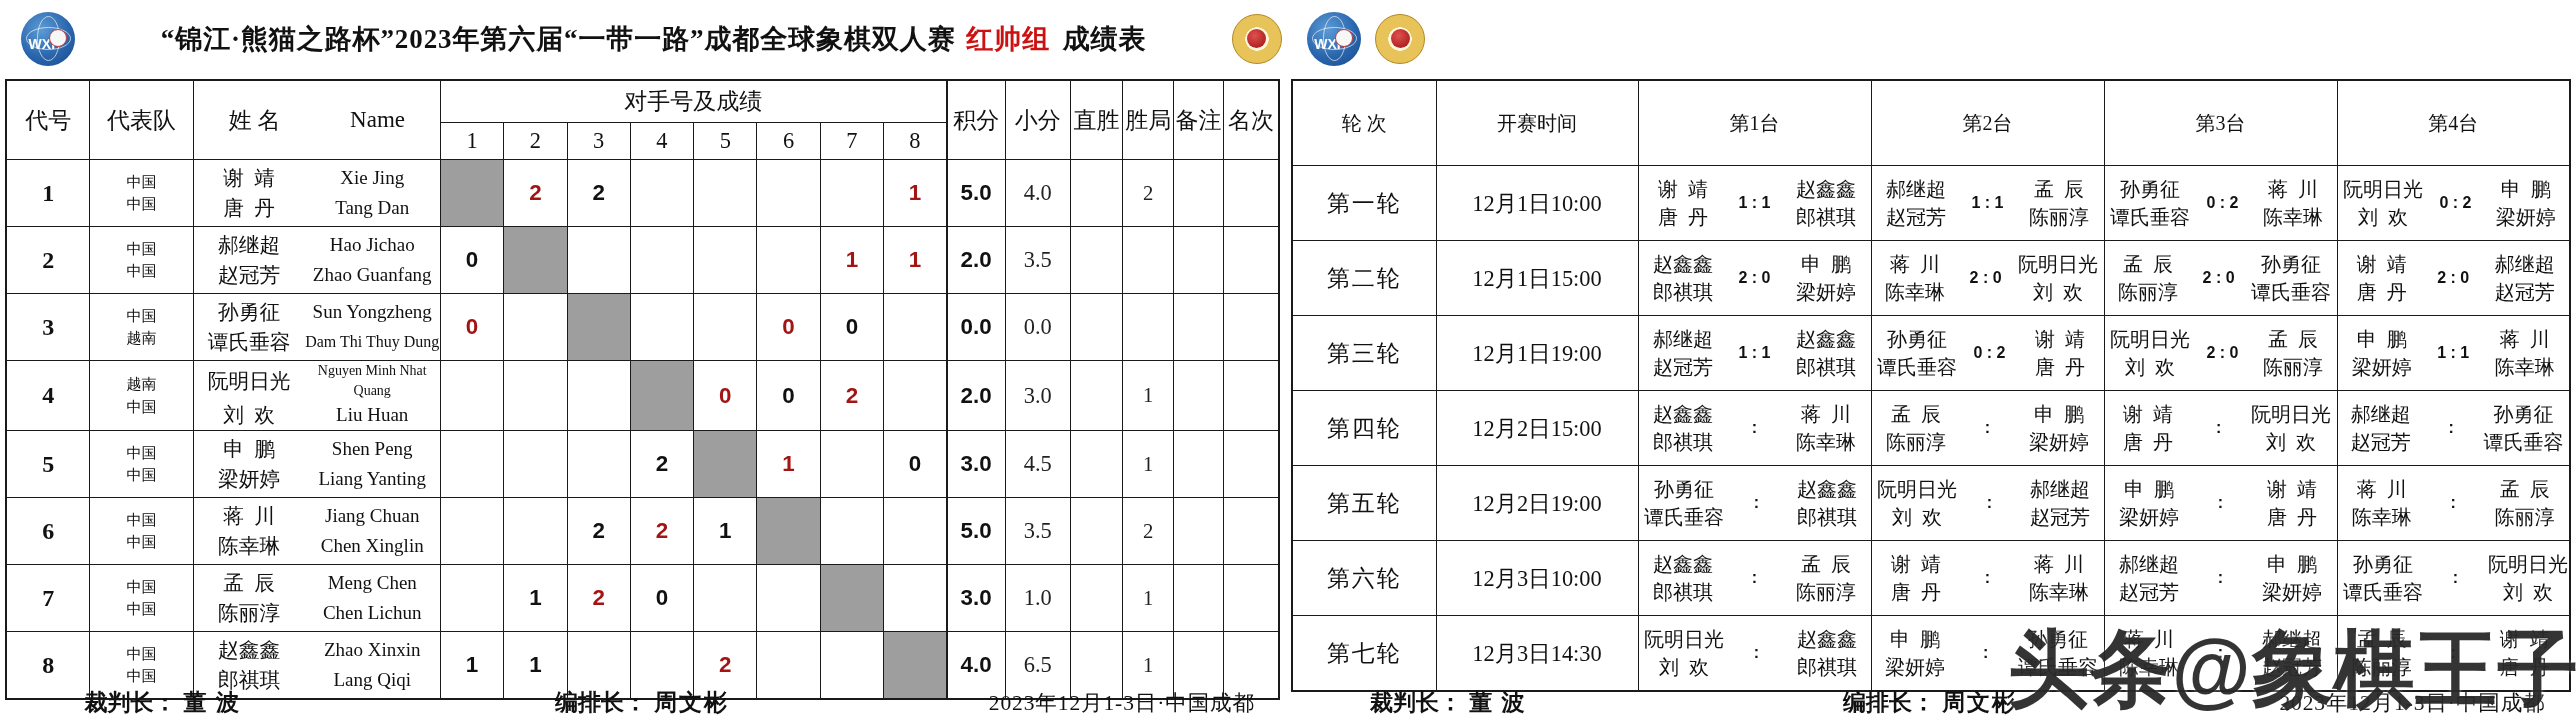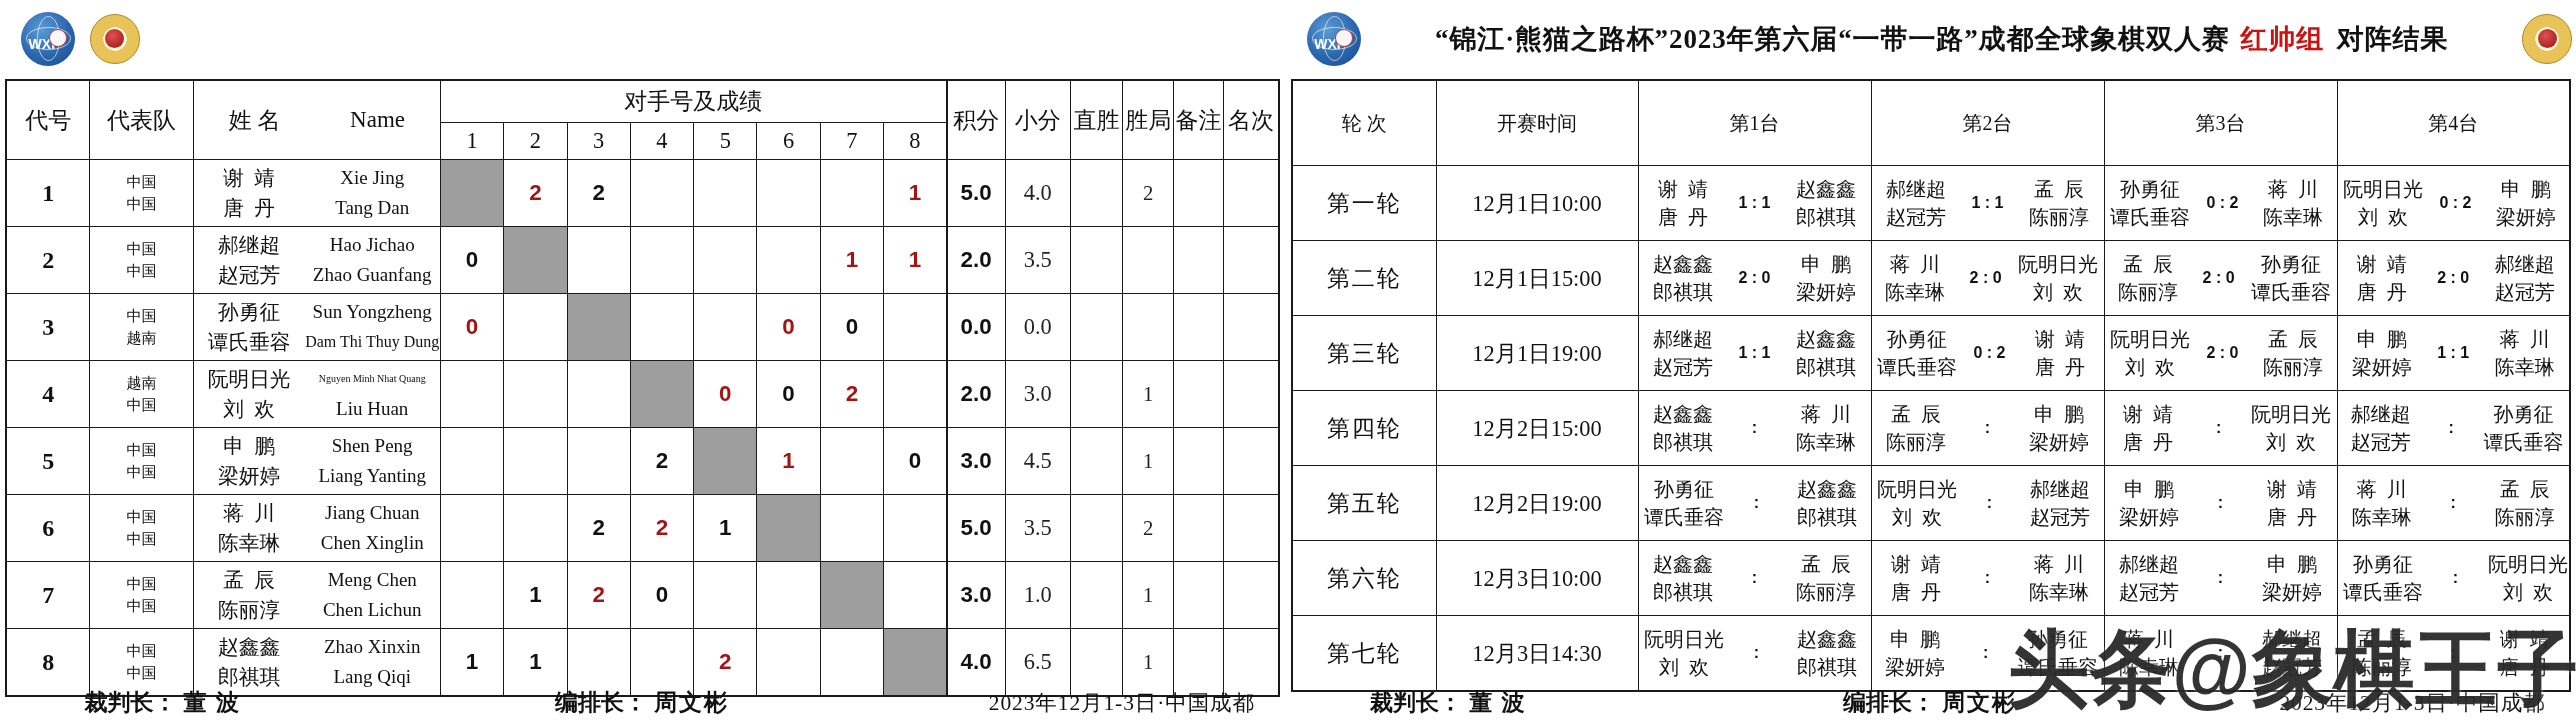--- a/index.html
+++ b/index.html
@@ -48,21 +48,21 @@
   #left-sheet thead tr.tier2 th{height:36px;font-size:22.4px;}
   #left-sheet tbody td{height:66px;}
   .name-head{display:flex;justify-content:space-around;align-items:center;}
   .code-cell{font-weight:bold;font-size:24px;}
   .team-cell div{font-size:15px;line-height:1.5;}
   .name-cell{padding:1.8px 0;}
   .name-line{display:flex;align-items:center;}
   .name-line .cn{width:45%;text-align:center;font-size:20.7px;line-height:1.45;white-space:pre;}
   .name-line .en{width:55%;text-align:center;font-size:19px;line-height:1.4;}
   .name-line .en-s{font-size:16px;}
-  .name-line .en-xs{font-size:10px;}
+  .name-line .en-xs{font-size:14px;}
   .res-cell{font-family:"Liberation Sans","DejaVu Sans",sans-serif;font-weight:bold;font-size:22.4px;}
   .res-red{color:#a31515;}
   .diag{background:#9e9e9e;}
   .score-cell{font-family:"Liberation Sans","DejaVu Sans",sans-serif;font-weight:bold;font-size:22.4px;}
   .tb-cell{font-size:22.4px;color:#222;}
   .plain-cell{font-size:20.7px;color:#222;}
 
   
   #right-sheet{width:1279px;}
   #right-sheet thead th{height:84px;font-size:20px;}
@@ -94,20 +94,21 @@
 <body>
 
 <div class="page">
 
   <section class="panel" id="left-panel">
     <header class="title-bar">
       <span class="wxf">
         <span class="wxf-text">WXF</span>
         <span class="wxf-dot"></span>
       </span>
+      <h1 class="doc-title"><span>“锦江·熊猫之路杯”2023年第六届“一带一路”成都全球象棋双人赛</span><span class="group">红帅组</span><span class="type">成绩表</span></h1>
       <span class="emblem"></span>
     </header>
 
     <table class="sheet" id="left-sheet">
       <colgroup>
         <col style="width:83px">
           <col style="width:103px">
           <col style="width:246px">
         <col style="width:63px">
           <col style="width:63px">
@@ -411,21 +412,20 @@
       <span class="f-item f-date">2023年12月1-3日·中国成都</span>
     </footer>
   </section>
 
   <section class="panel" id="right-panel">
     <header class="title-bar">
       <span class="wxf">
         <span class="wxf-text">WXF</span>
         <span class="wxf-dot"></span>
       </span>
-      <h1 class="doc-title"><span>“锦江·熊猫之路杯”2023年第六届“一带一路”成都全球象棋双人赛</span><span class="group">红帅组</span><span class="type">对阵结果</span></h1>
       <span class="emblem"></span>
     </header>
 
     <table class="sheet" id="right-sheet">
       <colgroup>
         <col style="width:144px">
           <col style="width:202px">
         <col style="width:233px">
           <col style="width:233px">
           <col style="width:233px">

